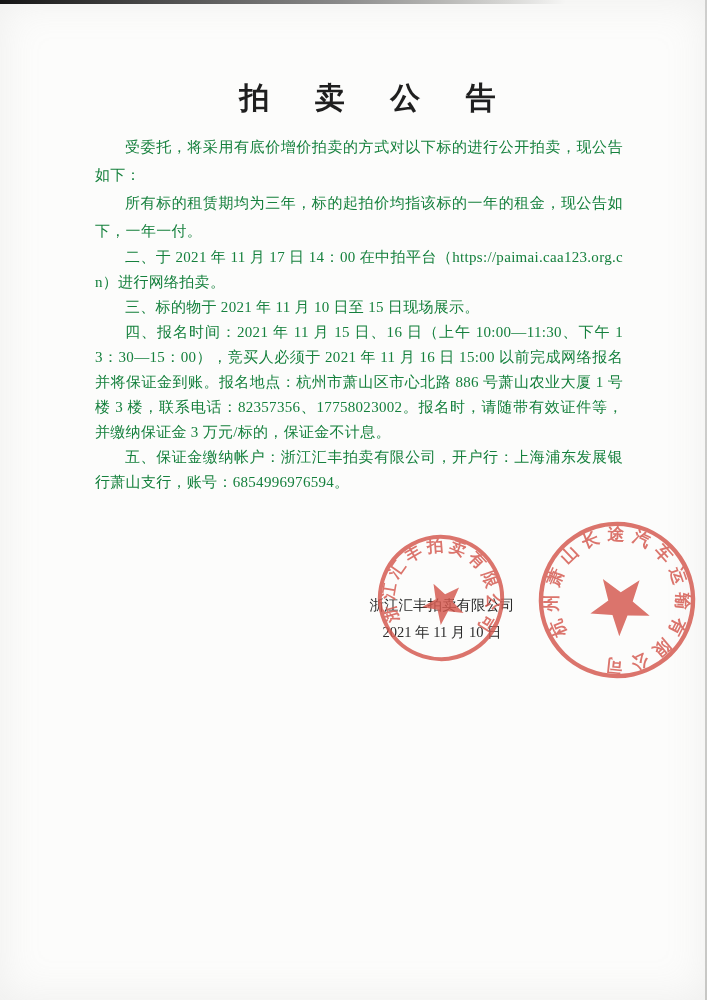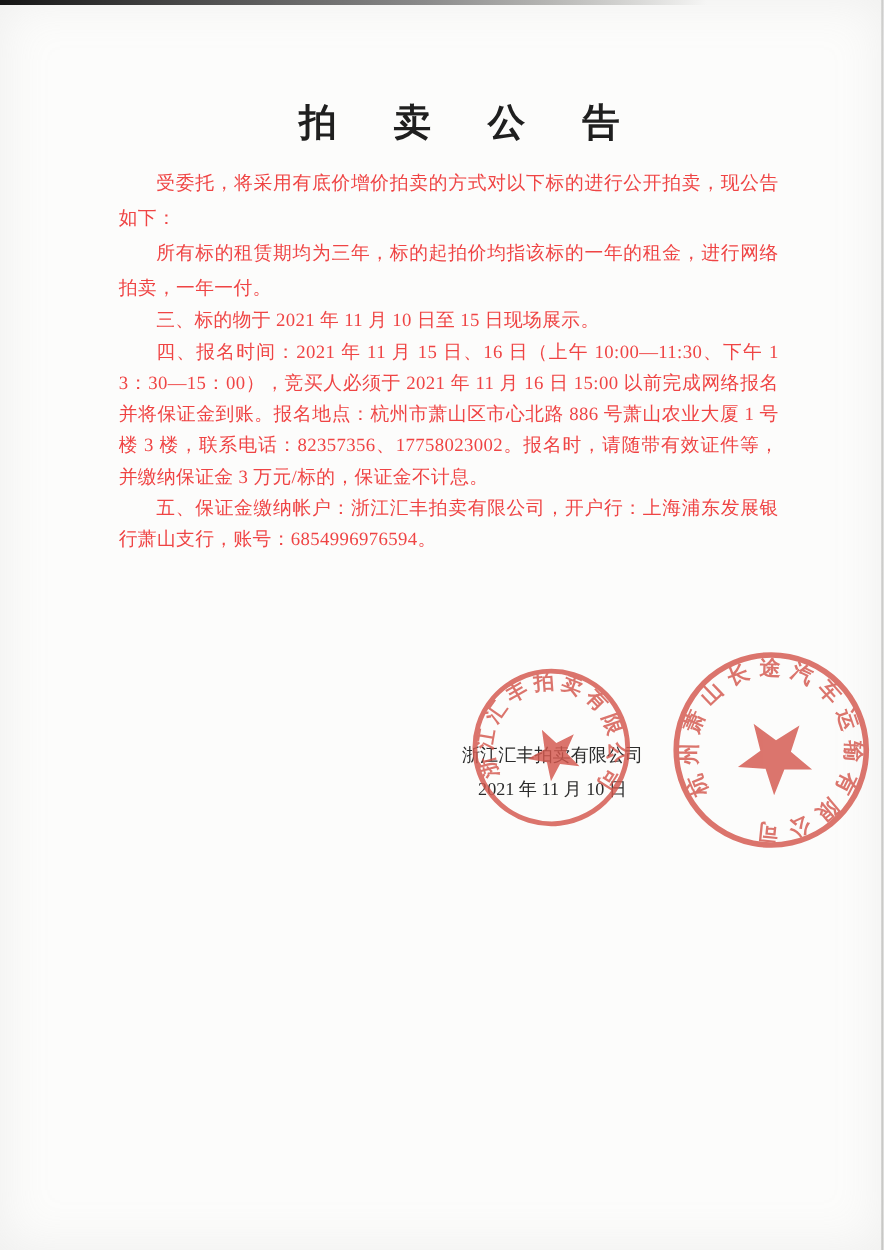--- a/index.html
+++ b/index.html
@@ -71,23 +71,24 @@
 </head>
 <body>
 
 <div class="page">
 
   <div class="scan-top-line"></div>
   <div class="scan-right-edge"></div>
 
   <div class="doc-title">拍 卖 公 告</div>
 
-  <div class="doc-body" style="color: #ef4444;">
+  <div class="doc-body" style="color: #15803d;">
     <p class="lh-wide">受委托，将采用有底价增价拍卖的方式对以下标的进行公开拍卖，现公告如下：</p>
-    <p class="lh-wide">所有标的租赁期均为三年，标的起拍价均指该标的一年的租金，进行网络拍卖，一年一付。</p>
+    <p class="lh-wide">所有标的租赁期均为三年，标的起拍价均指该标的一年的租金，现公告如下，一年一付。</p>
+    <p class="lh-tight">二、于 2021 年 11 月 17 日 14：00 在中拍平台（https://paimai.caa123.org.cn）进行网络拍卖。</p>
     <p class="lh-tight">三、标的物于 2021 年 11 月 10 日至 15 日现场展示。</p>
     <p class="lh-tight">四、报名时间：2021 年 11 月 15 日、16 日（上午 10:00—11:30、下午 13：30—15：00），竞买人必须于 2021 年 11 月 16 日 15:00 以前完成网络报名并将保证金到账。报名地点：杭州市萧山区市心北路 886 号萧山农业大厦 1 号楼 3 楼，联系电话：82357356、17758023002。报名时，请随带有效证件等，并缴纳保证金 3 万元/标的，保证金不计息。</p>
     <p class="lh-tight">五、保证金缴纳帐户：浙江汇丰拍卖有限公司，开户行：上海浦东发展银行萧山支行，账号：6854996976594。</p>
   </div>
 
   <div class="signature">
     <div>浙江汇丰拍卖有限公司</div>
     <div>2021 年 11 月 10 日</div>
   </div>
 

